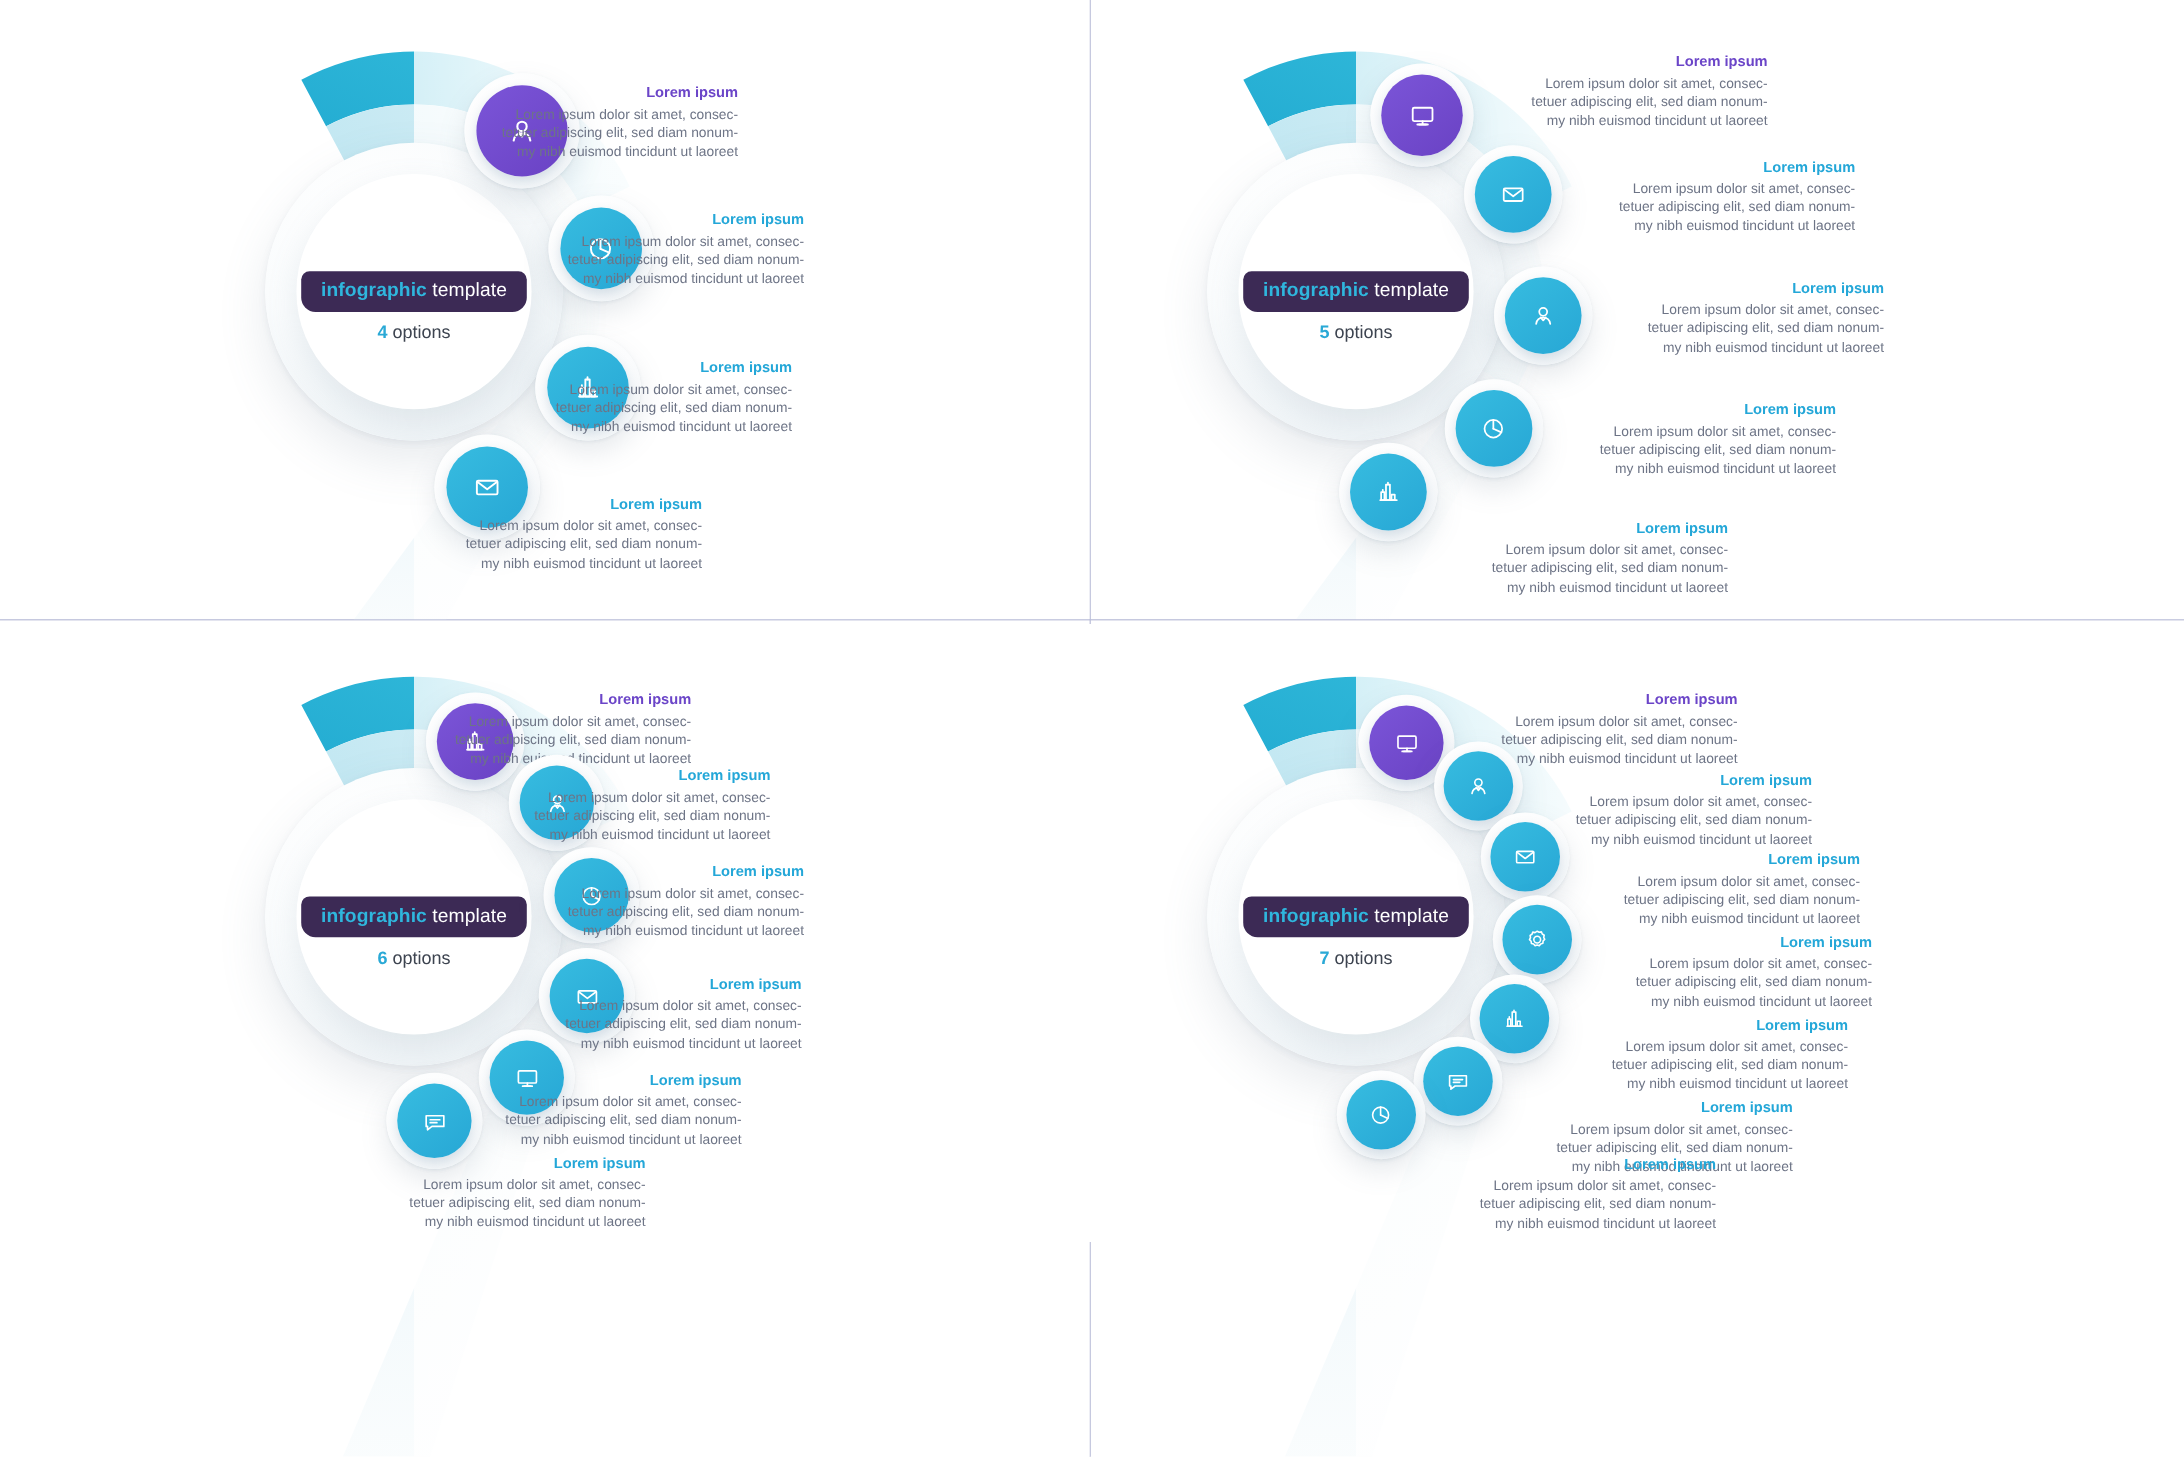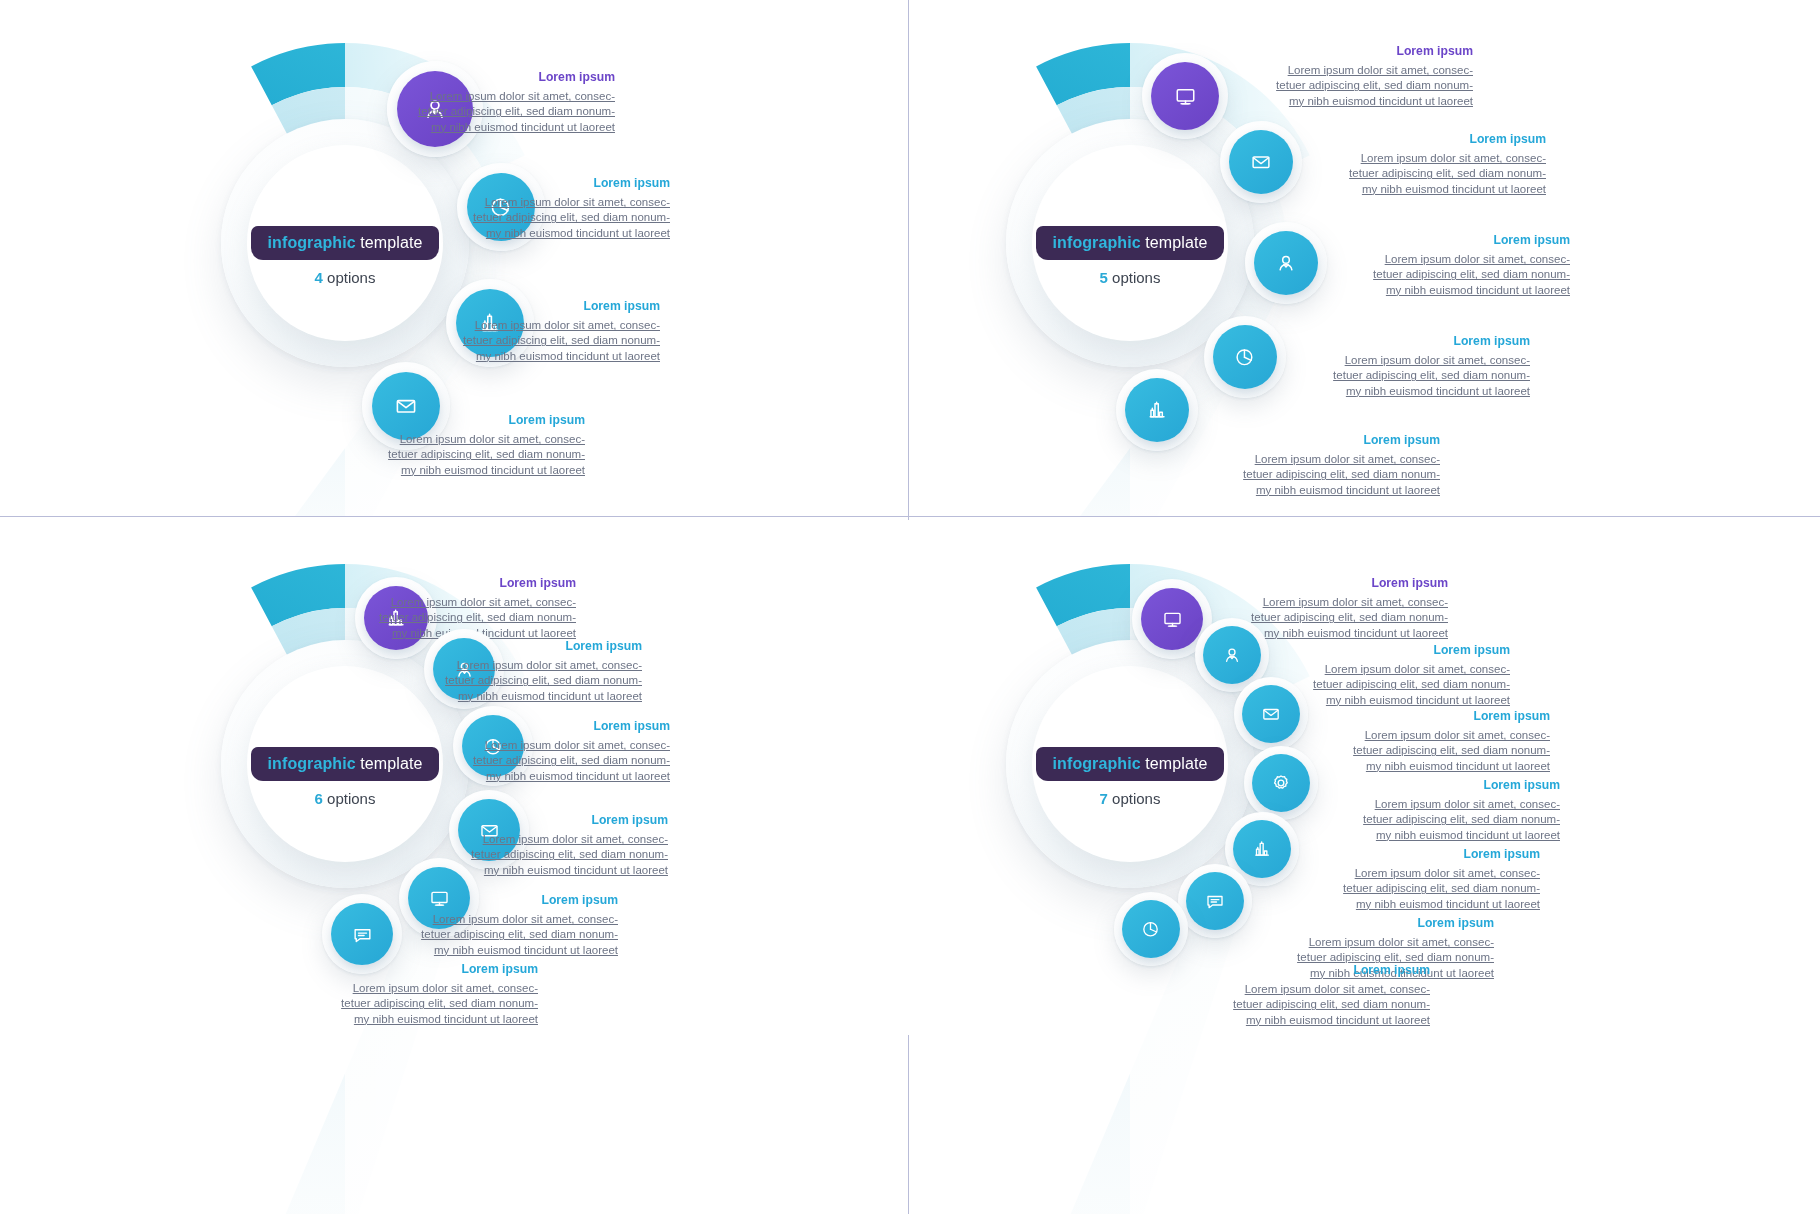--- a/index.html
+++ b/index.html
@@ -59,21 +59,21 @@
   .disc{
     border-radius:50%;
     display:flex;align-items:center;justify-content:center;
     box-shadow:0 4px 10px rgba(40,90,130,.18);
   }
   .disc svg{display:block;}
 
   
   .opt-text{position:absolute;text-align:right;}
   .opt-title{font-weight:bold;margin:0 0 5px 0;line-height:1.15;}
-  .opt-body{color:#6d7486;line-height:1.34;margin:0;text-decoration:underline;}
+  .opt-body{color:#6d7486;line-height:1.34;margin:0;}
 
   .purple-t{color:#6b45c8;}
   .cyan-t{color:#24a7d8;}
 </style>
 </head>
 <body>
 
 <div id="sheet">
 
   <div class="divider-h"></div>

